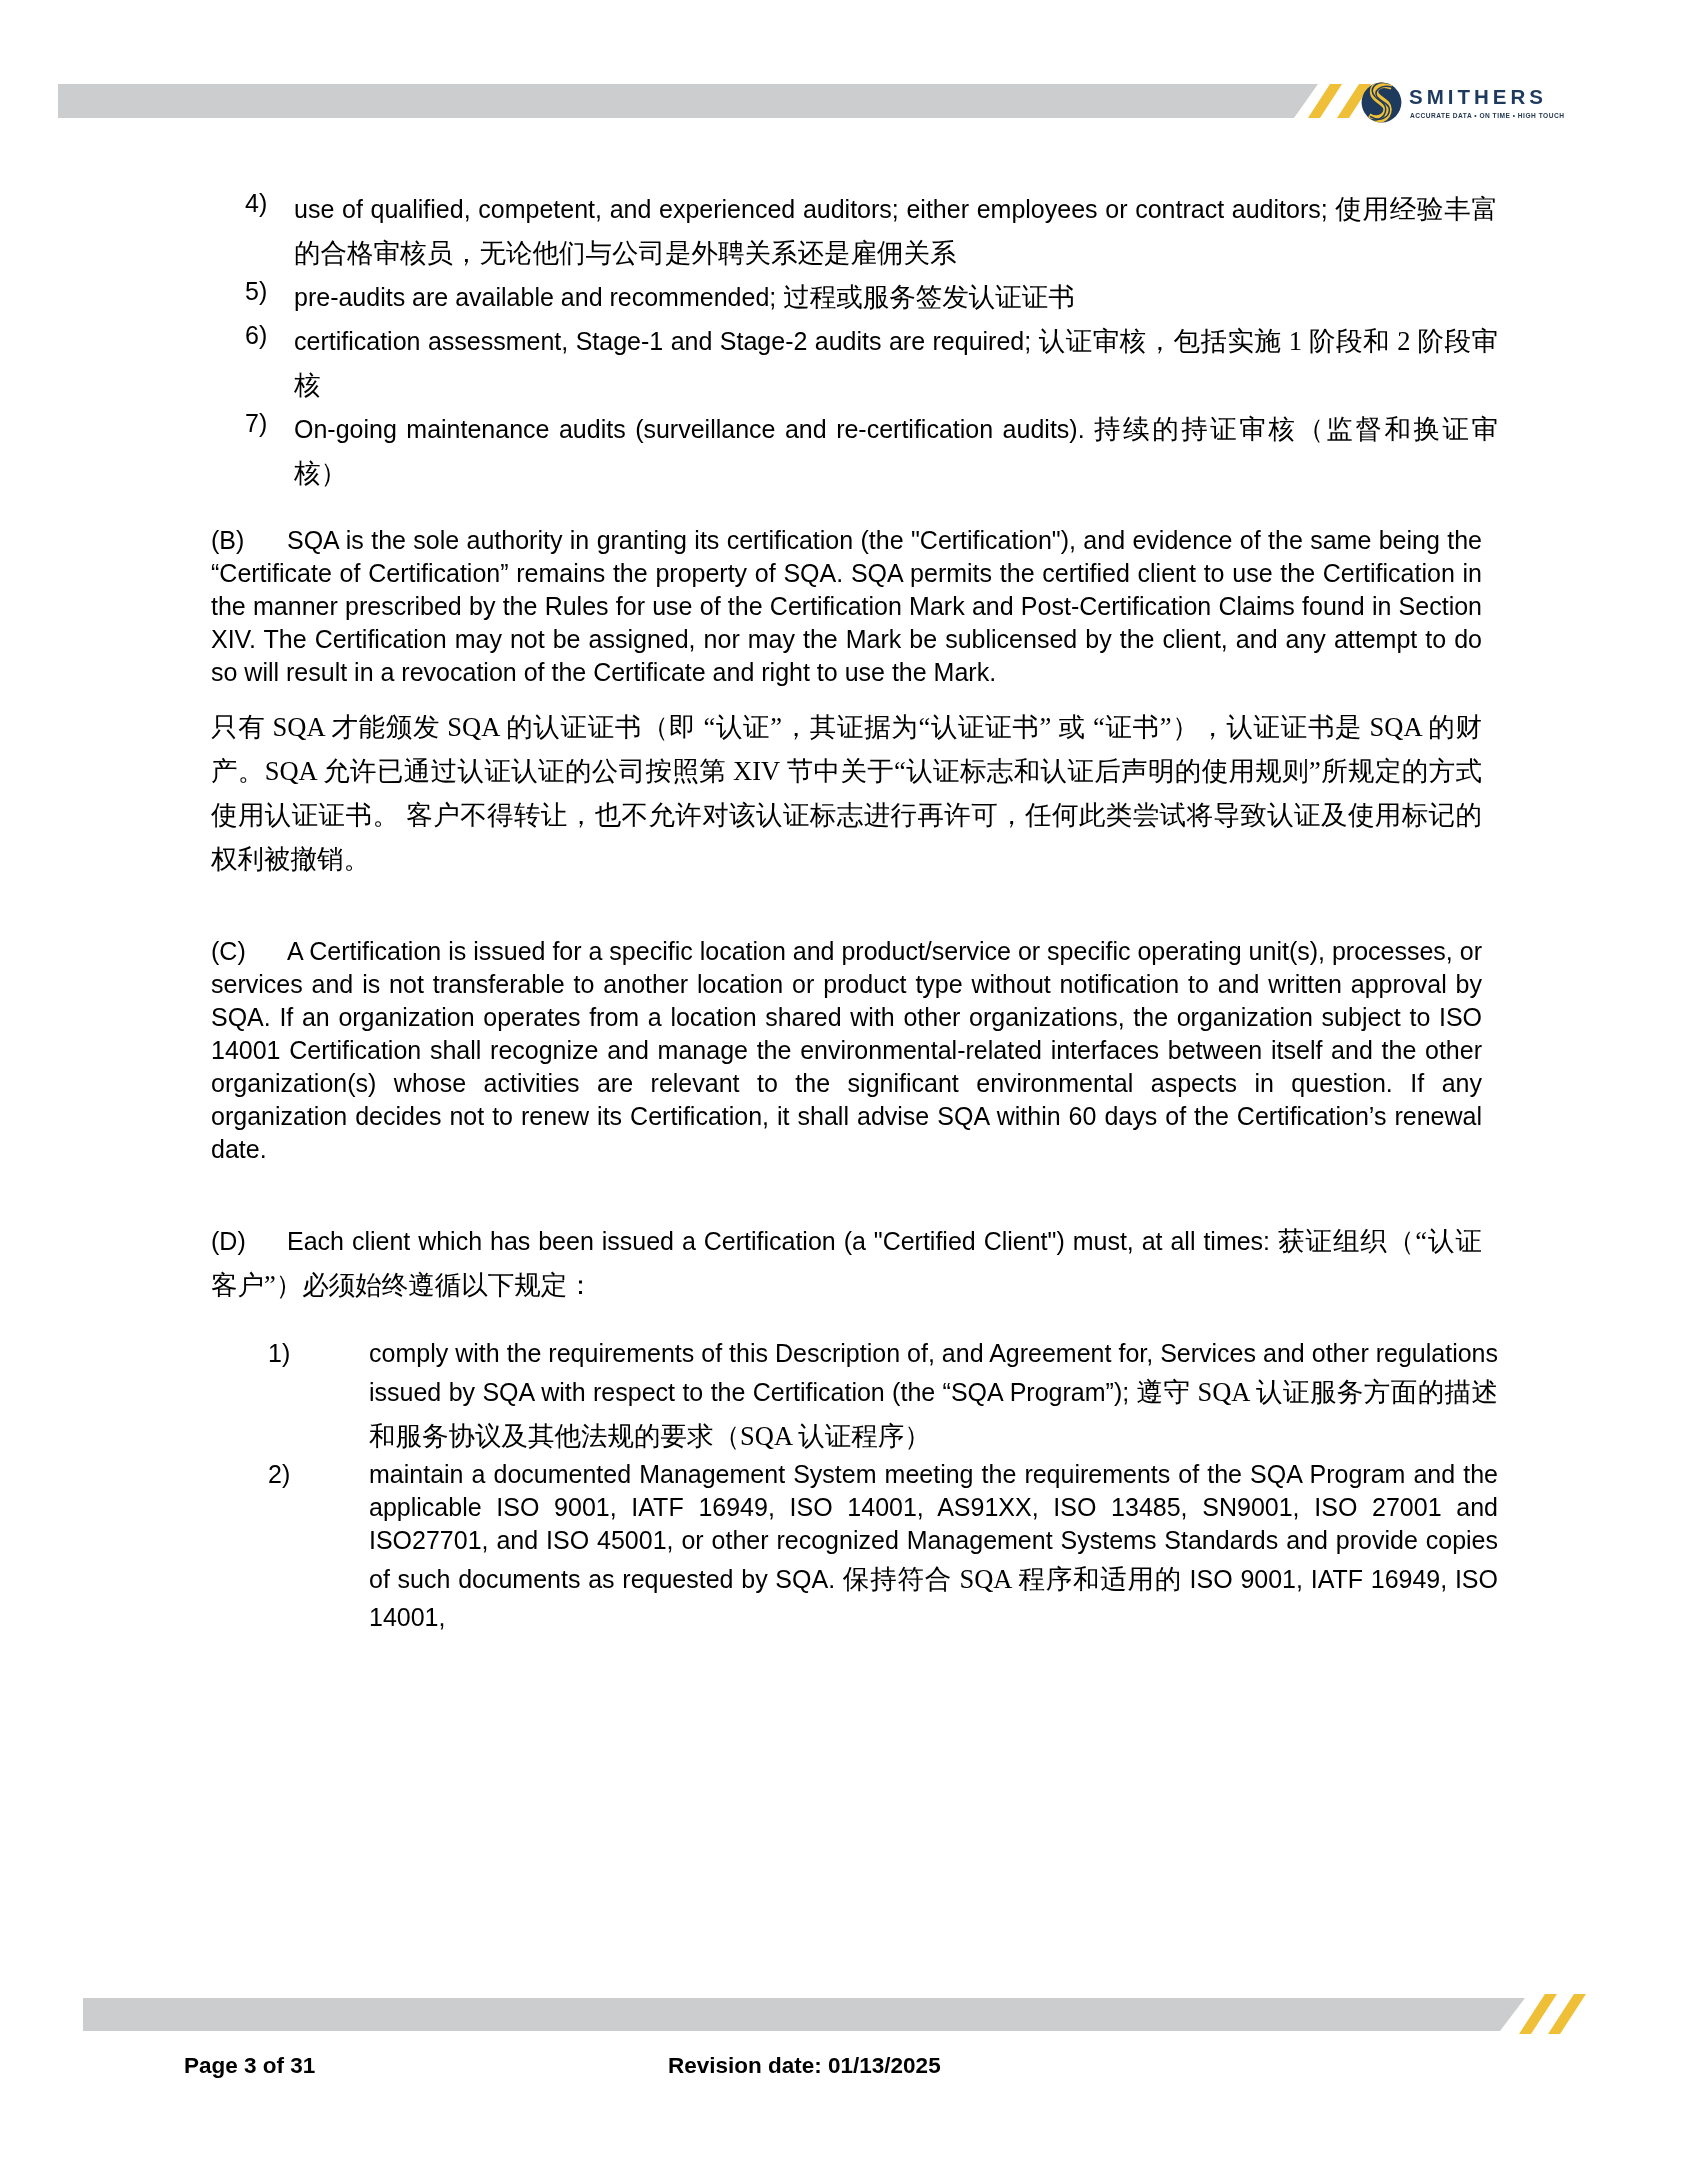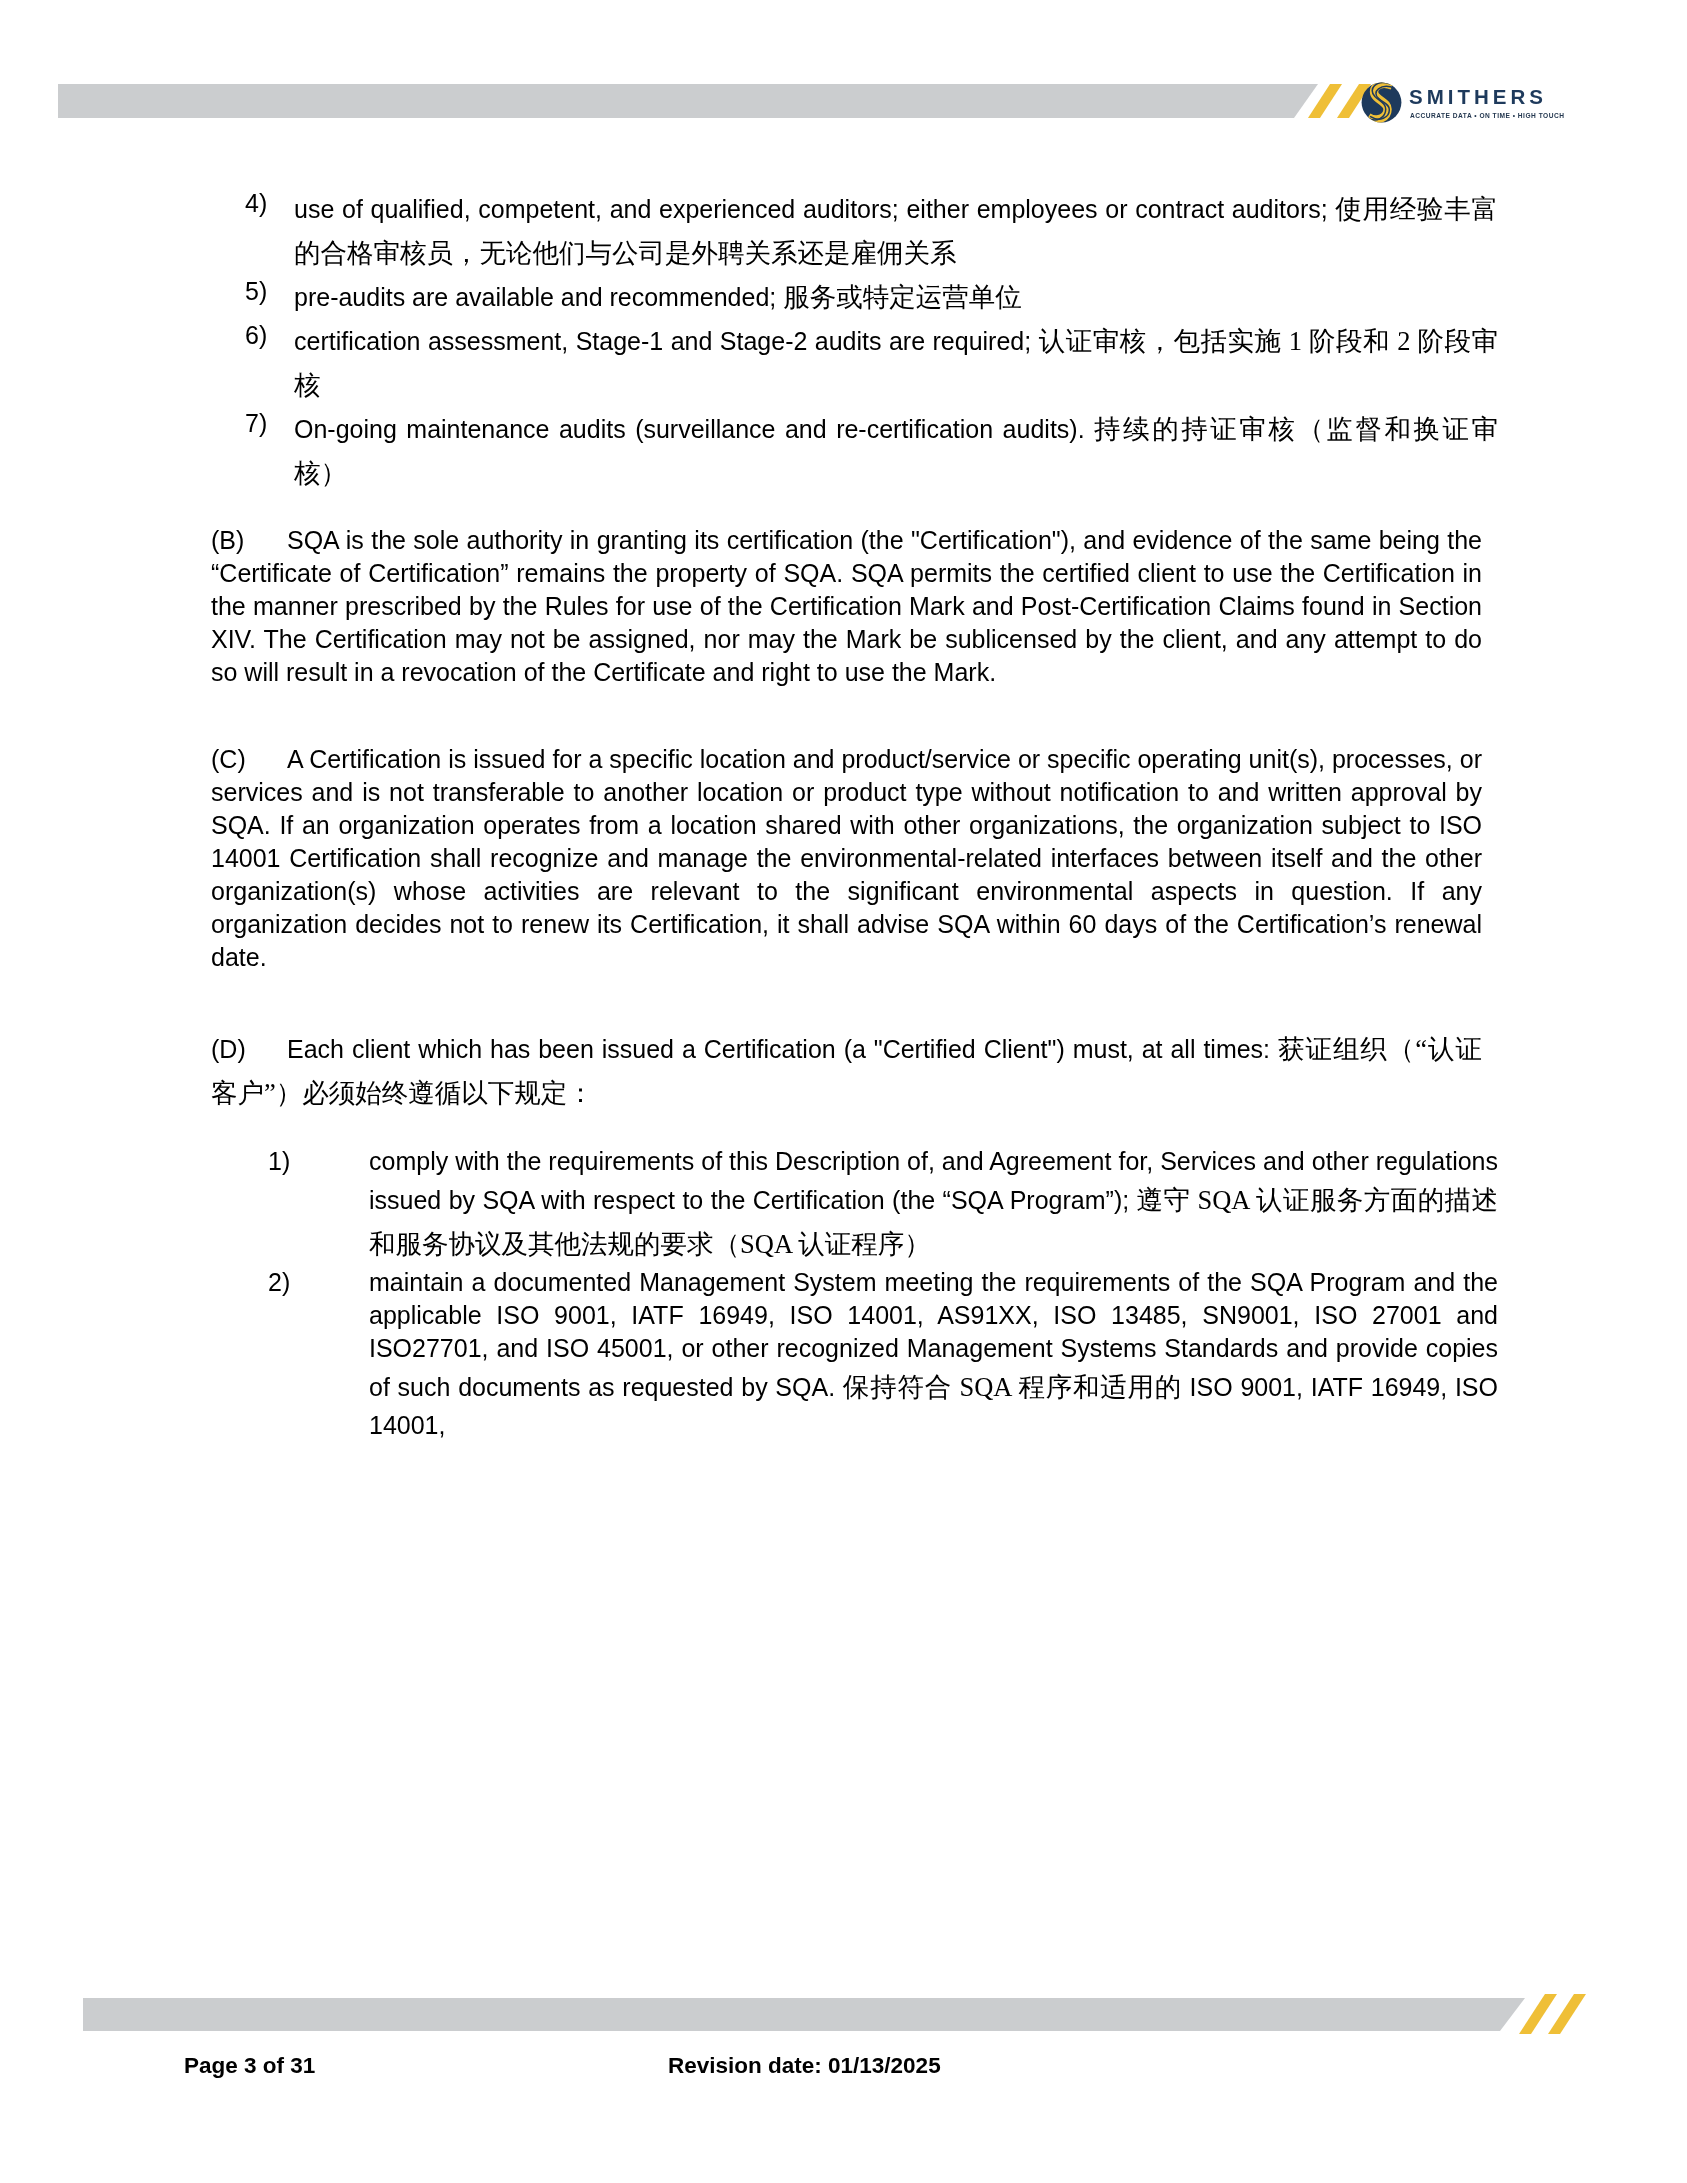--- a/index.html
+++ b/index.html
@@ -85,32 +85,33 @@
   </svg>
   <div class="brand">SMITHERS</div>
   <div class="tagline">ACCURATE DATA • ON TIME • HIGH TOUCH</div>
 
   <div class="content">
 
     <div class="olist-item">
       <span class="olist-num">4)</span><span>use of qualified, competent, and experienced auditors; either employees or contract auditors; </span><span class="zh">使用经验丰富的合格审核员，无论他们与公司是外聘关系还是雇佣关系</span>
     </div>
     <div class="olist-item">
-      <span class="olist-num">5)</span><span>pre-audits are available and recommended; </span><span class="zh">服务或特定运营单位</span>
+      <span class="olist-num">5)</span><span>pre-audits are available and recommended; </span><span class="zh">过程或服务签发认证证书</span>
     </div>
     <div class="olist-item">
       <span class="olist-num">6)</span><span>certification assessment, Stage-1 and Stage-2 audits are required; </span><span class="zh">认证审核，包括实施 1 阶段和 2 阶段审核</span>
     </div>
     <div class="olist-item">
       <span class="olist-num">7)</span><span>On-going maintenance audits (surveillance and re-certification audits). </span><span class="zh">持续的持证审核（监督和换证审核）</span>
     </div>
 
     <p class="en-par par-b">
       <span class="par-label">(B)</span><span>SQA is the sole authority in granting its certification (the "Certification"), and evidence of the same being the “Certificate of Certification” remains the property of SQA. SQA permits the certified client to use the Certification in the manner prescribed by the Rules for use of the Certification Mark and Post-Certification Claims found in Section XIV. The Certification may not be assigned, nor may the Mark be sublicensed by the client, and any attempt to do so will result in a revocation of the Certificate and right to use the Mark.</span>
     </p>
+    <p class="zhp zhp-b">只有 SQA 才能颁发 SQA 的认证证书（即 “认证”，其证据为“认证证书” 或 “证书”），认证证书是 SQA 的财产。SQA 允许已通过认证认证的公司按照第 XIV 节中关于“认证标志和认证后声明的使用规则”所规定的方式使用认证证书。 客户不得转让，也不允许对该认证标志进行再许可，任何此类尝试将导致认证及使用标记的权利被撤销。</p>
 
     <p class="en-par par-c">
       <span class="par-label">(C)</span><span>A Certification is issued for a specific location and product/service or specific operating unit(s), processes, or services and is not transferable to another location or product type without notification to and written approval by SQA. If an organization operates from a location shared with other organizations, the organization subject to ISO 14001 Certification shall recognize and manage the environmental-related interfaces between itself and the other organization(s) whose activities are relevant to the significant environmental aspects in question. If any organization decides not to renew its Certification, it shall advise SQA within 60 days of the Certification’s renewal date.</span>
     </p>
 
     <p class="par-d">
       <span class="par-label">(D)</span><span>Each client which has been issued a Certification (a "Certified Client") must, at all times: </span><span class="zh">获证组织（“认证客户”）必须始终遵循以下规定：</span>
     </p>
 
     <div class="ilist">

